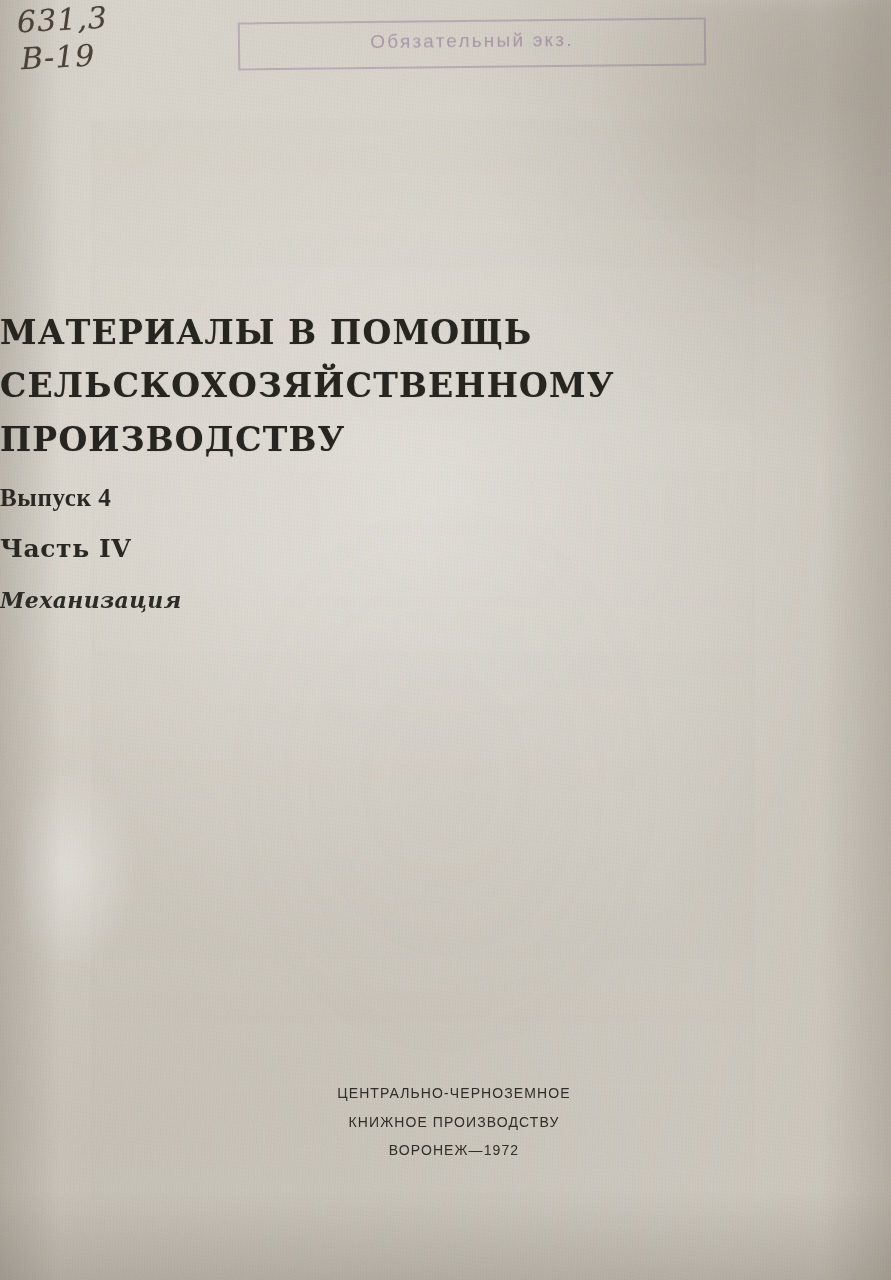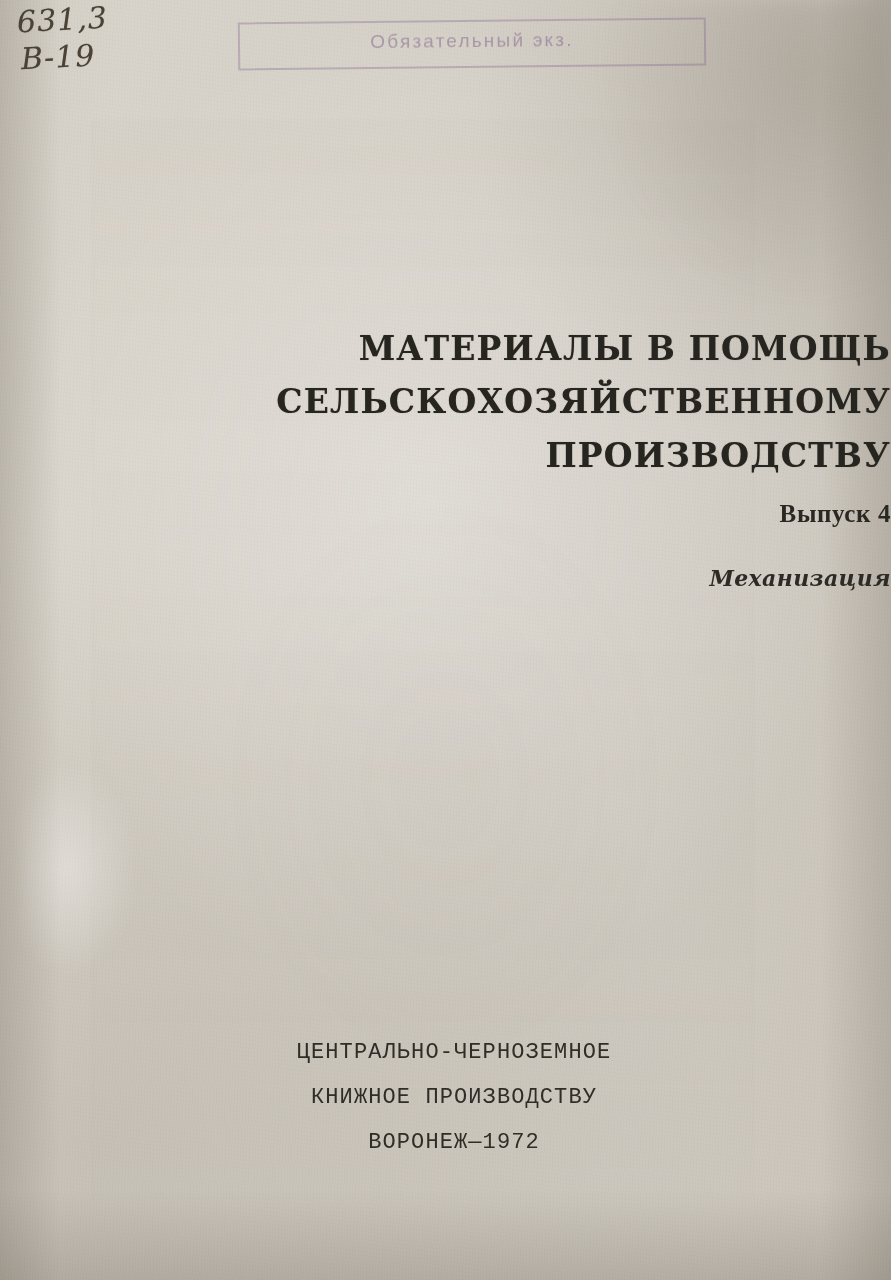--- a/index.html
+++ b/index.html
@@ -133,22 +133,22 @@
     letter-spacing: 2.2px;
     color: rgba(122,92,134,0.80);
     filter: blur(0.5px);
   }
 
   
   .title-block {
     position: absolute;
     left: 0;
     right: 0;
-    top: 322px;
-    text-align: right;
+    top: 306px;
+    text-align: left;
     color: #2c2a26;
   }
   .main-title {
     font-family: "DejaVu Serif", serif;
     font-weight: bold;
     font-size: 33px;
     letter-spacing: 1.2px;
     line-height: 1.62;
     color: #27251f;
     text-shadow: 0 0 1px rgba(40,38,32,0.35);
@@ -164,38 +164,38 @@
   }
   .part {
     margin-top: 22px;
     font-family: "DejaVu Serif", serif;
     font-weight: bold;
     font-size: 25px;
     letter-spacing: 0.6px;
     color: #2a2823;
   }
   .subject {
-    margin-top: 37px;
+    margin-top: 24px;
     font-family: "DejaVu Serif", serif;
     font-style: italic;
     font-weight: bold;
     font-size: 22px;
     letter-spacing: 0.4px;
     color: #2d2b25;
   }
 
   
   .imprint {
     position: absolute;
     left: 0;
     right: 0;
     bottom: 115px;
     text-align: center;
-    font-family: Liberation Mono, monospace;
-    font-size: 22px;
+    font-family: Liberation Sans, sans-serif;
+    font-size: 14px;
     letter-spacing: 1.1px;
     line-height: 2.05;
     color: #2f2d27;
     padding-left: 17px;
   }
   .imprint .ln { display: block; white-space: nowrap; }
 </style>
 </head>
 <body>
 
@@ -219,20 +219,21 @@
     <div class="stamp-text">Обязательный экз.</div>
   </div>
 
   <div class="title-block">
     <div class="main-title">
       <span class="ln">МАТЕРИАЛЫ В ПОМОЩЬ</span>
       <span class="ln">СЕЛЬСКОХОЗЯЙСТВЕННОМУ</span>
       <span class="ln">ПРОИЗВОДСТВУ</span>
     </div>
     <div class="issue">Выпуск  4</div>
+    <div class="part">Часть IV</div>
     <div class="subject">Механизация</div>
   </div>
 
   <div class="imprint">
     <span class="ln">ЦЕНТРАЛЬНО-ЧЕРНОЗЕМНОЕ</span>
     <span class="ln">КНИЖНОЕ ПРОИЗВОДСТВУ</span>
     <span class="ln">ВОРОНЕЖ—1972</span>
   </div>
 
 </div>

